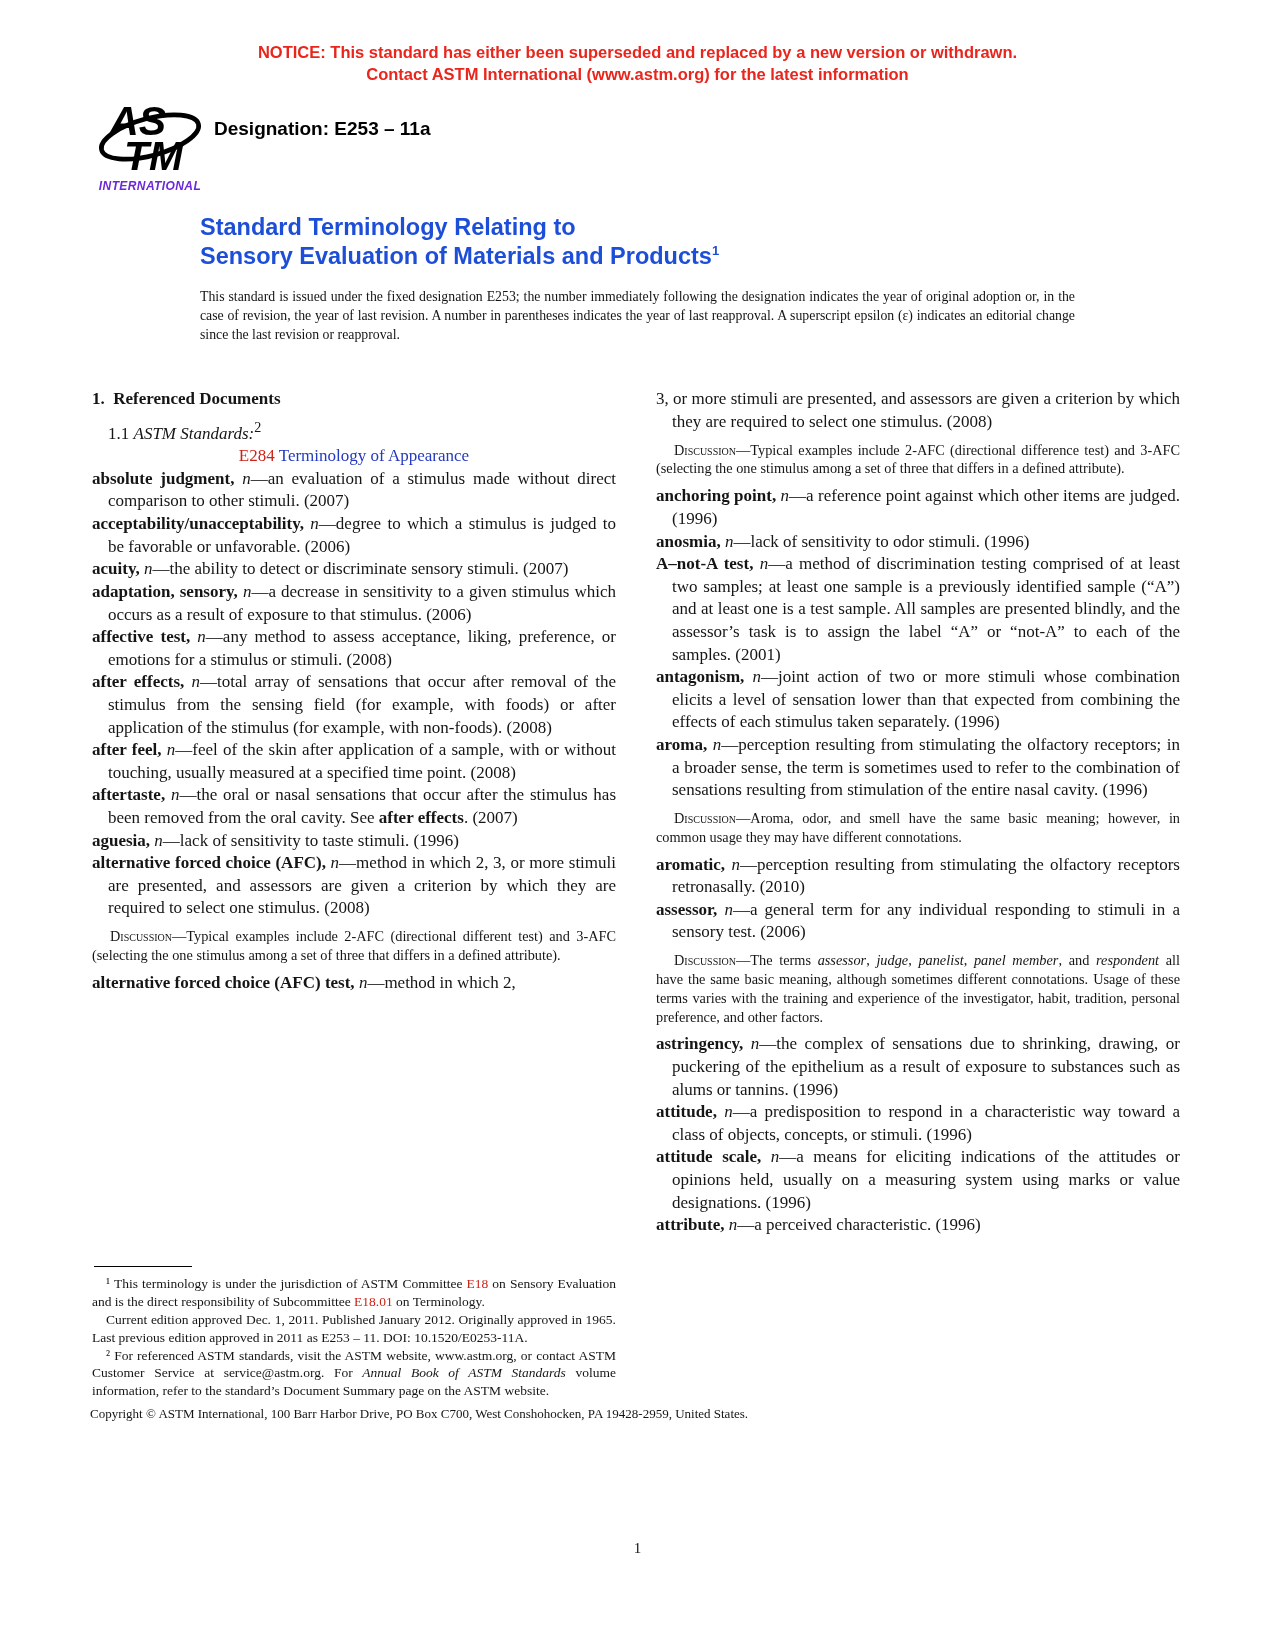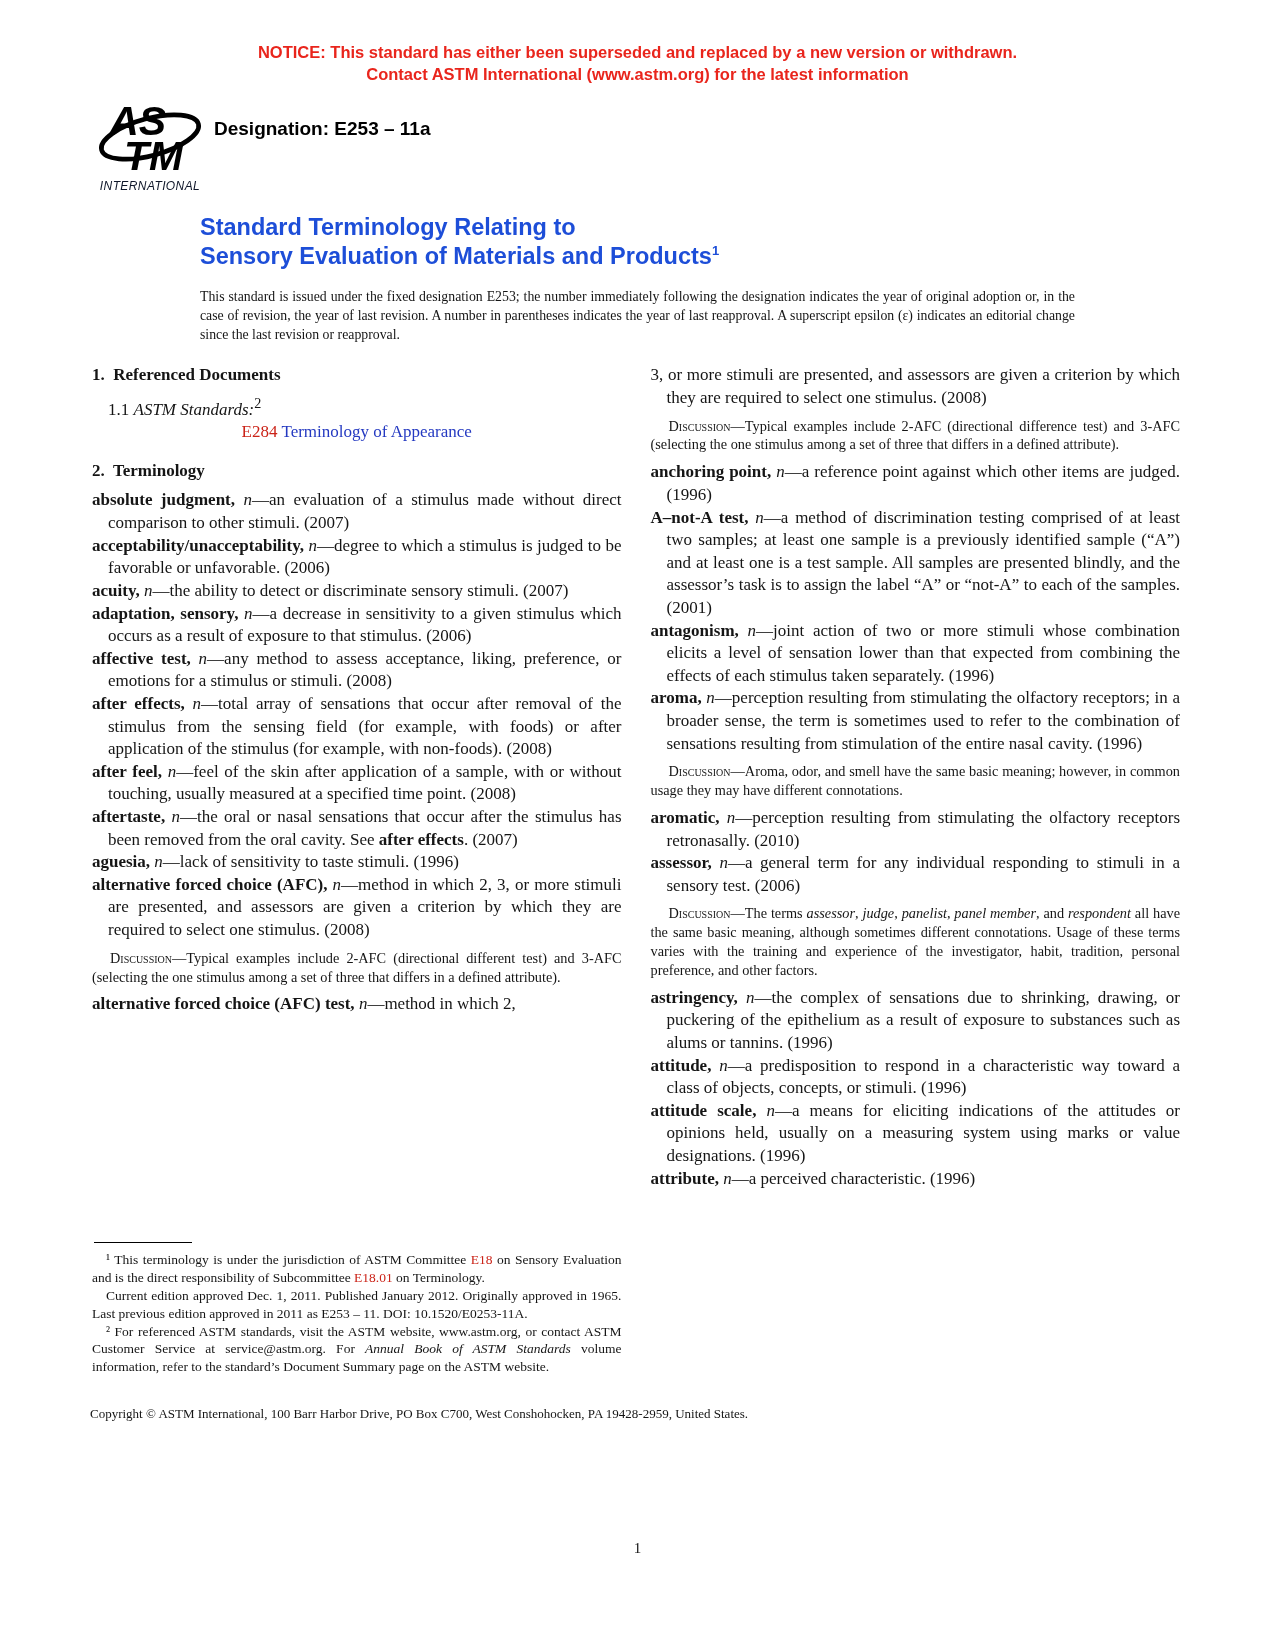--- a/index.html
+++ b/index.html
@@ -39,25 +39,25 @@
   .logo-letters{
     font-family:"Liberation Sans", sans-serif;
     font-weight:bold;
     font-style:italic;
     font-size:44px;
     fill:#000;
   }
   .logo-sub{
     font-family:"Liberation Sans", sans-serif;
     font-style:italic;
-    font-weight:normal;
+    font-weight:bold;
     font-size:12px;
     letter-spacing:0.4px;
     margin-top:1px;
-    color:#0f172a;
+    color:#6d28d9;
   }
   .designation{
     font-family:Liberation Sans, sans-serif;
     font-weight:bold;
     font-size:19px;
     margin-left:12px;
     margin-top:22px;
     color:#000;
   }
   
@@ -74,22 +74,22 @@
   
   .intro{
     margin:16px 200px 0 200px;
     font-size:13.8px;
     line-height:1.38;
     text-align:justify;
   }
   
   .body-cols{
     display:flex;
-    gap:29px;
-    margin:20px 95px 0 92px;
+    gap:40px;
+    margin:44px 95px 0 92px;
     height:1012px;
   }
   .col{
     flex:1 1 0;
     display:flex;
     flex-direction:column;
     font-size:17px;
     line-height:1.33;
   }
   .sec-heading{
@@ -170,21 +170,20 @@
     </h1>
   </div>
 
   <p class="intro">This standard is issued under the fixed designation E253; the number immediately following the designation indicates the year of original adoption or, in the case of revision, the year of last revision. A number in parentheses indicates the year of last reapproval. A superscript epsilon (ε) indicates an editorial change since the last revision or reapproval.</p>
 
   <div class="body-cols">
     <div class="col" id="col-left">
         <h3 class="sec-heading">1.  Referenced Documents</h3>
         <p class="ref-line">1.1 <i>ASTM Standards:</i><sup>2</sup></p>
         <p class="link-line"><span class="rlink">E284</span> <span class="blink">Terminology of Appearance</span></p>
-        <h3 class="sec-heading">2.  Terminology</h3>
         <p class="entry hang"><b class="term">absolute judgment,</b> <i class="pos">n</i>—an evaluation of a stimulus made without direct comparison to other stimuli. (2007)</p>
         <p class="entry hang"><b class="term">acceptability/unacceptability,</b> <i class="pos">n</i>—degree to which a stimulus is judged to be favorable or unfavorable. (2006)</p>
         <p class="entry hang"><b class="term">acuity,</b> <i class="pos">n</i>—the ability to detect or discriminate sensory stimuli. (2007)</p>
         <p class="entry hang"><b class="term">adaptation, sensory,</b> <i class="pos">n</i>—a decrease in sensitivity to a given stimulus which occurs as a result of exposure to that stimulus. (2006)</p>
         <p class="entry hang"><b class="term">affective test,</b> <i class="pos">n</i>—any method to assess acceptance, liking, preference, or emotions for a stimulus or stimuli. (2008)</p>
         <p class="entry hang"><b class="term">after effects,</b> <i class="pos">n</i>—total array of sensations that occur after removal of the stimulus from the sensing field (for example, with foods) or after application of the stimulus (for example, with non-foods). (2008)</p>
         <p class="entry hang"><b class="term">after feel,</b> <i class="pos">n</i>—feel of the skin after application of a sample, with or without touching, usually measured at a specified time point. (2008)</p>
         <p class="entry hang"><b class="term">aftertaste,</b> <i class="pos">n</i>—the oral or nasal sensations that occur after the stimulus has been removed from the oral cavity. See <b>after effects</b>. (2007)</p>
         <p class="entry hang"><b class="term">aguesia,</b> <i class="pos">n</i>—lack of sensitivity to taste stimuli. (1996)</p>
         <p class="entry hang"><b class="term">alternative forced choice (AFC),</b> <i class="pos">n</i>—method in which 2, 3, or more stimuli are presented, and assessors are given a criterion by which they are required to select one stimulus. (2008)</p>
@@ -194,20 +193,21 @@
           <div class="fn-rule"></div>
           <p class="fn">¹ This terminology is under the jurisdiction of ASTM Committee <span class="rlink">E18</span> on Sensory Evaluation and is the direct responsibility of Subcommittee <span class="rlink">E18.01</span> on Terminology.</p>
           <p class="fn">Current edition approved Dec. 1, 2011. Published January 2012. Originally approved in 1965. Last previous edition approved in 2011 as E253 – 11. DOI: 10.1520/E0253-11A.</p>
           <p class="fn">² For referenced ASTM standards, visit the ASTM website, www.astm.org, or contact ASTM Customer Service at service@astm.org. For <i>Annual Book of ASTM Standards</i> volume information, refer to the standard’s Document Summary page on the ASTM website.</p>
         </div>
       </div>
     <div class="col" id="col-right">
         <p class="entry hang">3, or more stimuli are presented, and assessors are given a criterion by which they are required to select one stimulus. (2008)</p>
         <p class="discussion"><span class="disc-label">Discussion</span>—Typical examples include 2-AFC (directional difference test) and 3-AFC (selecting the one stimulus among a set of three that differs in a defined attribute).</p>
         <p class="entry hang"><b class="term">anchoring point,</b> <i class="pos">n</i>—a reference point against which other items are judged. (1996)</p>
+        <p class="entry hang"><b class="term">anosmia,</b> <i class="pos">n</i>—lack of sensitivity to odor stimuli. (1996)</p>
         <p class="entry hang"><b class="term">A–not-A test,</b> <i class="pos">n</i>—a method of discrimination testing comprised of at least two samples; at least one sample is a previously identified sample (“A”) and at least one is a test sample. All samples are presented blindly, and the assessor’s task is to assign the label “A” or “not-A” to each of the samples. (2001)</p>
         <p class="entry hang"><b class="term">antagonism,</b> <i class="pos">n</i>—joint action of two or more stimuli whose combination elicits a level of sensation lower than that expected from combining the effects of each stimulus taken separately. (1996)</p>
         <p class="entry hang"><b class="term">aroma,</b> <i class="pos">n</i>—perception resulting from stimulating the olfactory receptors; in a broader sense, the term is sometimes used to refer to the combination of sensations resulting from stimulation of the entire nasal cavity. (1996)</p>
         <p class="discussion"><span class="disc-label">Discussion</span>—Aroma, odor, and smell have the same basic meaning; however, in common usage they may have different connotations.</p>
         <p class="entry hang"><b class="term">aromatic,</b> <i class="pos">n</i>—perception resulting from stimulating the olfactory receptors retronasally. (2010)</p>
         <p class="entry hang"><b class="term">assessor,</b> <i class="pos">n</i>—a general term for any individual responding to stimuli in a sensory test. (2006)</p>
         <p class="discussion"><span class="disc-label">Discussion</span>—The terms <i>assessor</i>, <i>judge</i>, <i>panelist</i>, <i>panel member</i>, and <i>respondent</i> all have the same basic meaning, although sometimes different connotations. Usage of these terms varies with the training and experience of the investigator, habit, tradition, personal preference, and other factors.</p>
         <p class="entry hang"><b class="term">astringency,</b> <i class="pos">n</i>—the complex of sensations due to shrinking, drawing, or puckering of the epithelium as a result of exposure to substances such as alums or tannins. (1996)</p>
         <p class="entry hang"><b class="term">attitude,</b> <i class="pos">n</i>—a predisposition to respond in a characteristic way toward a class of objects, concepts, or stimuli. (1996)</p>
         <p class="entry hang"><b class="term">attitude scale,</b> <i class="pos">n</i>—a means for eliciting indications of the attitudes or opinions held, usually on a measuring system using marks or value designations. (1996)</p>

